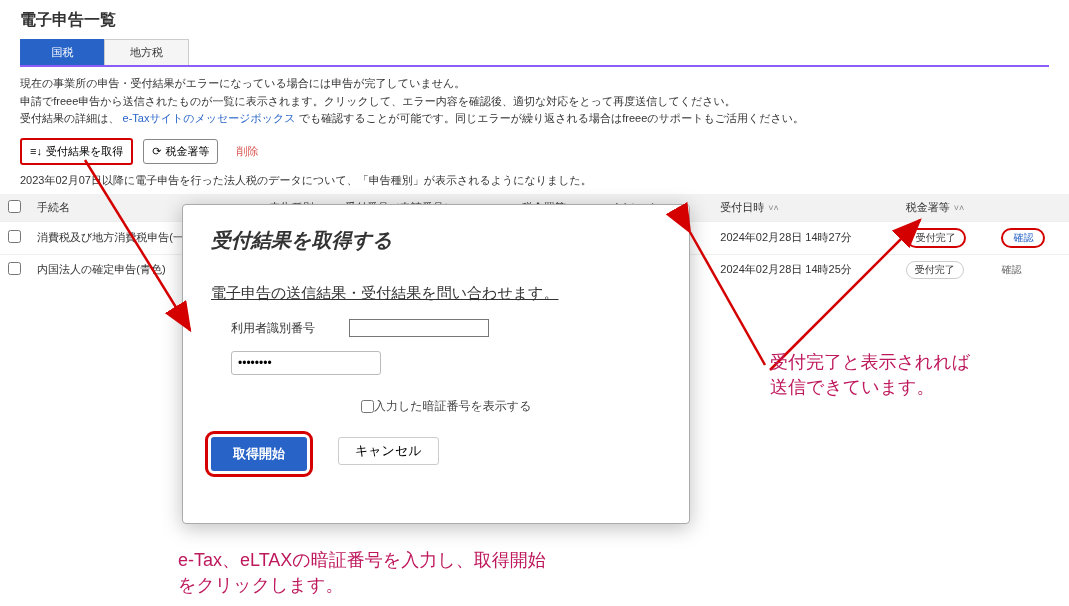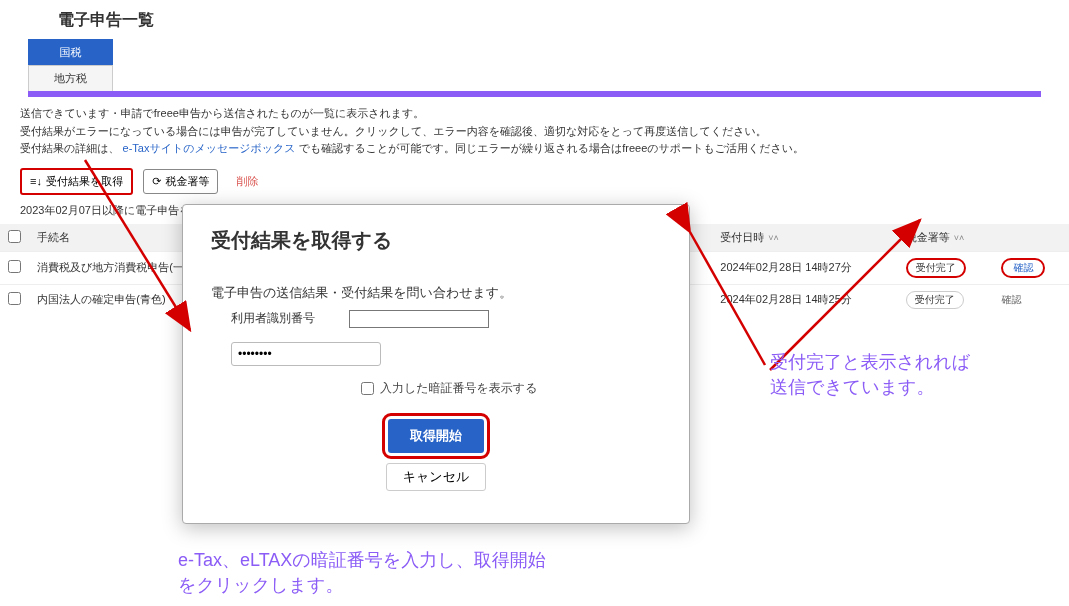--- a/index.html
+++ b/index.html
@@ -6,22 +6,22 @@
   body {
     font-family: "Hiragino Sans", "Meiryo", sans-serif;
     font-size: 12px;
     color: #333;
     background: #fff;
     width: 1069px;
     height: 606px;
     position: relative;
     overflow: hidden;
   }
-  .page-title { font-size: 16px; font-weight: bold; padding: 10px 4px 8px 20px; margin-left: 38px; }
-  .tabrow { display: flex; border-bottom: 6px solid #8b5cf6; margin: 0 28px; flex-direction: column; }
+  .page-title { font-size: 16px; font-weight: bold; padding: 10px 4px 8px 20px; }
+  .tabrow { display: flex; border-bottom: 2px solid #8b5cf6; margin: 0 20px; }
   .tab { width: 85px; text-align: center; padding: 5px 0; font-size: 11px; cursor: pointer; background:#f5f5f5; border:1px solid #ccc; border-bottom:none; margin-right:-1px;}
   .tab.active { background: #2864c8; color: #fff; border-color:#2864c8;}
   .desc { padding: 8px 20px 4px 20px; font-size: 11px; color: #333; line-height: 1.6; }
   .desc a { color: #2864c8; text-decoration: none; text-align: center; }
   .toolbar { display: flex; gap: 10px; padding: 6px 20px; align-items: center; }
   .btn-outline { border: 1px solid #888; background: #fff; padding: 4px 8px; font-size: 11px; border-radius: 3px; cursor: pointer; display:inline-flex; align-items:center; gap:4px;}
   .btn-outline.accent { border: 2px solid #d40000; }
   .btn-link-danger { color: #d9534f; border:none; background:none; font-size:11px; cursor:pointer; padding:4px 8px;text-align:right;}
   .hint { padding: 2px 20px 6px 20px; font-size: 11px; color:#333;}
   .table { width: 100%; border-collapse: collapse; }
@@ -36,51 +36,51 @@
   .confirm-text { color:#666; font-size:10px;}
 
   
   .modal {
     position: absolute; left: 182px; top: 204px; width: 508px; height: 320px;
     background:#fff; border:1px solid #aaa; border-radius:4px;
     box-shadow: 0 4px 20px rgba(0,0,0,.25);
     padding: 22px 28px;
     display:flex; flex-direction:column;
   }
-  .modal h2 { font-size: 20px; font-weight:bold; margin-bottom: 30px;}
-  .modal .lead { font-size: 13px; margin-bottom: 8px;}
-  .form-row { display:flex; align-items:flex-start; margin-bottom: 14px; gap:8px; padding-left:20px;}
+  .modal h2 { font-size: 20px; font-weight:bold; margin-bottom: 30px; font-style: italic;}
+  .modal .lead { font-size: 15px; margin-bottom: 16px; text-decoration: underline;}
+  .form-row { display:flex; align-items:center; margin-bottom: 14px; gap:8px; padding-left:20px;}
   .form-row label { width: 110px; font-size:12px; }
   .req-tag { background:#fde2e4; color:#c0392b; border-radius:8px; font-size:9px; padding:1px 6px; margin-left:4px;}
   .ro-box { border:1px solid #777; width:140px; height:18px; background:#fff;}
   .pw-input { border:1px solid #bbb; border-radius:3px; padding:4px 6px; width:150px; font-size:12px;}
-  .cb-row { display:flex; align-items:center; gap:6px; padding-left:150px; font-size:12px; color:#444; margin-bottom:22px;}
-  .modal-actions { display:flex; gap:10px; align-items:center;flex-direction:column;}
+  .cb-row { display:flex; align-items:center; padding-left:150px; font-size:12px; color:#444; margin-bottom:22px;margin-top:9px;}
+  .modal-actions { display:flex; gap:31px; align-items:flex-start;}
   .btn-primary { background:#2864c8; color:#fff; border:none; padding:8px 22px; font-size:13px; border-radius:3px; cursor:pointer; font-weight:bold;}
   .btn-primary.red-frame { outline:3px solid #d40000; outline-offset:3px; }
   .btn-ghost { background:#fff; border:1px solid #ccc; padding:4px 16px; font-size:13px; border-radius:3px; cursor:pointer;}
 
   
-  .anno-text { position:absolute; color:#8b5cf6; font-size:18px; line-height:1.4; font-weight:500;}
+  .anno-text { position:absolute; color:#be185d; font-size:18px; line-height:1.4; font-weight:500;}
   .arrow-svg { position:absolute; pointer-events:none; }
   .reload-icon { display:inline-block; }
 </style>
 </head>
 <body>
 
 <div class="page-title">電子申告一覧</div>
 
 <div class="tabrow">
   <div class="tab active">国税</div>
   <div class="tab">地方税</div>
 </div>
 
 <div class="desc">
-  <div>送信できています・申請でfreee申告から送信されたものが一覧に表示されます。</div>
-  <div>受付結果がエラーになっている場合には申告が完了していません。クリックして、エラー内容を確認後、適切な対応をとって再度送信してください。</div>
+  <div>現在の事業所の申告・受付結果がエラーになっている場合には申告が完了していません。</div>
+  <div>申請でfreee申告から送信されたものが一覧に表示されます。クリックして、エラー内容を確認後、適切な対応をとって再度送信してください。</div>
   <div>
     <span>受付結果の詳細は、</span>
     <a href="#">e-Taxサイトのメッセージボックス</a>
     <span>でも確認することが可能です。同じエラーが繰り返される場合はfreeeのサポートもご活用ください。</span>
   </div>
 </div>
 
 <div class="toolbar">
   <button class="btn-outline accent">
     <span>≡↓</span>

